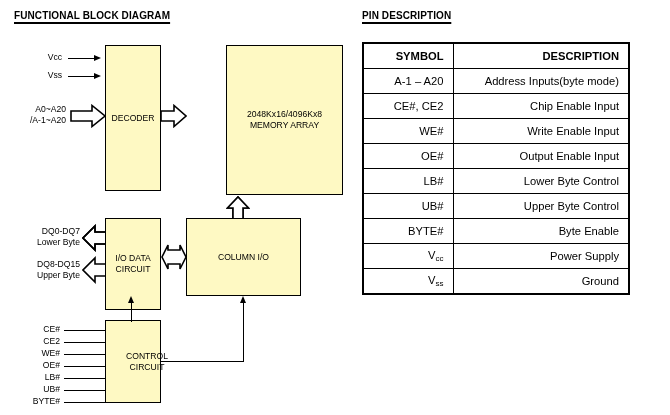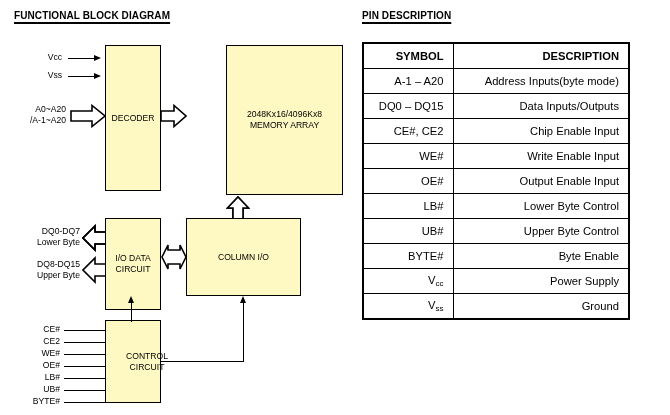--- a/index.html
+++ b/index.html
@@ -189,24 +189,20 @@
         <th>SYMBOL</th>
         <th>DESCRIPTION</th>
       </tr>
     </thead>
     <tbody id="pin-rows">
         <tr>
           <td>A-1 – A20</td>
           <td>Address Inputs(byte mode)</td>
         </tr>
         <tr>
-          <td>DQ0 – DQ15</td>
-          <td>Data Inputs/Outputs</td>
-        </tr>
-        <tr>
           <td>CE#, CE2</td>
           <td>Chip Enable Input</td>
         </tr>
         <tr>
           <td>WE#</td>
           <td>Write Enable Input</td>
         </tr>
         <tr>
           <td>OE#</td>
           <td>Output Enable Input</td>

